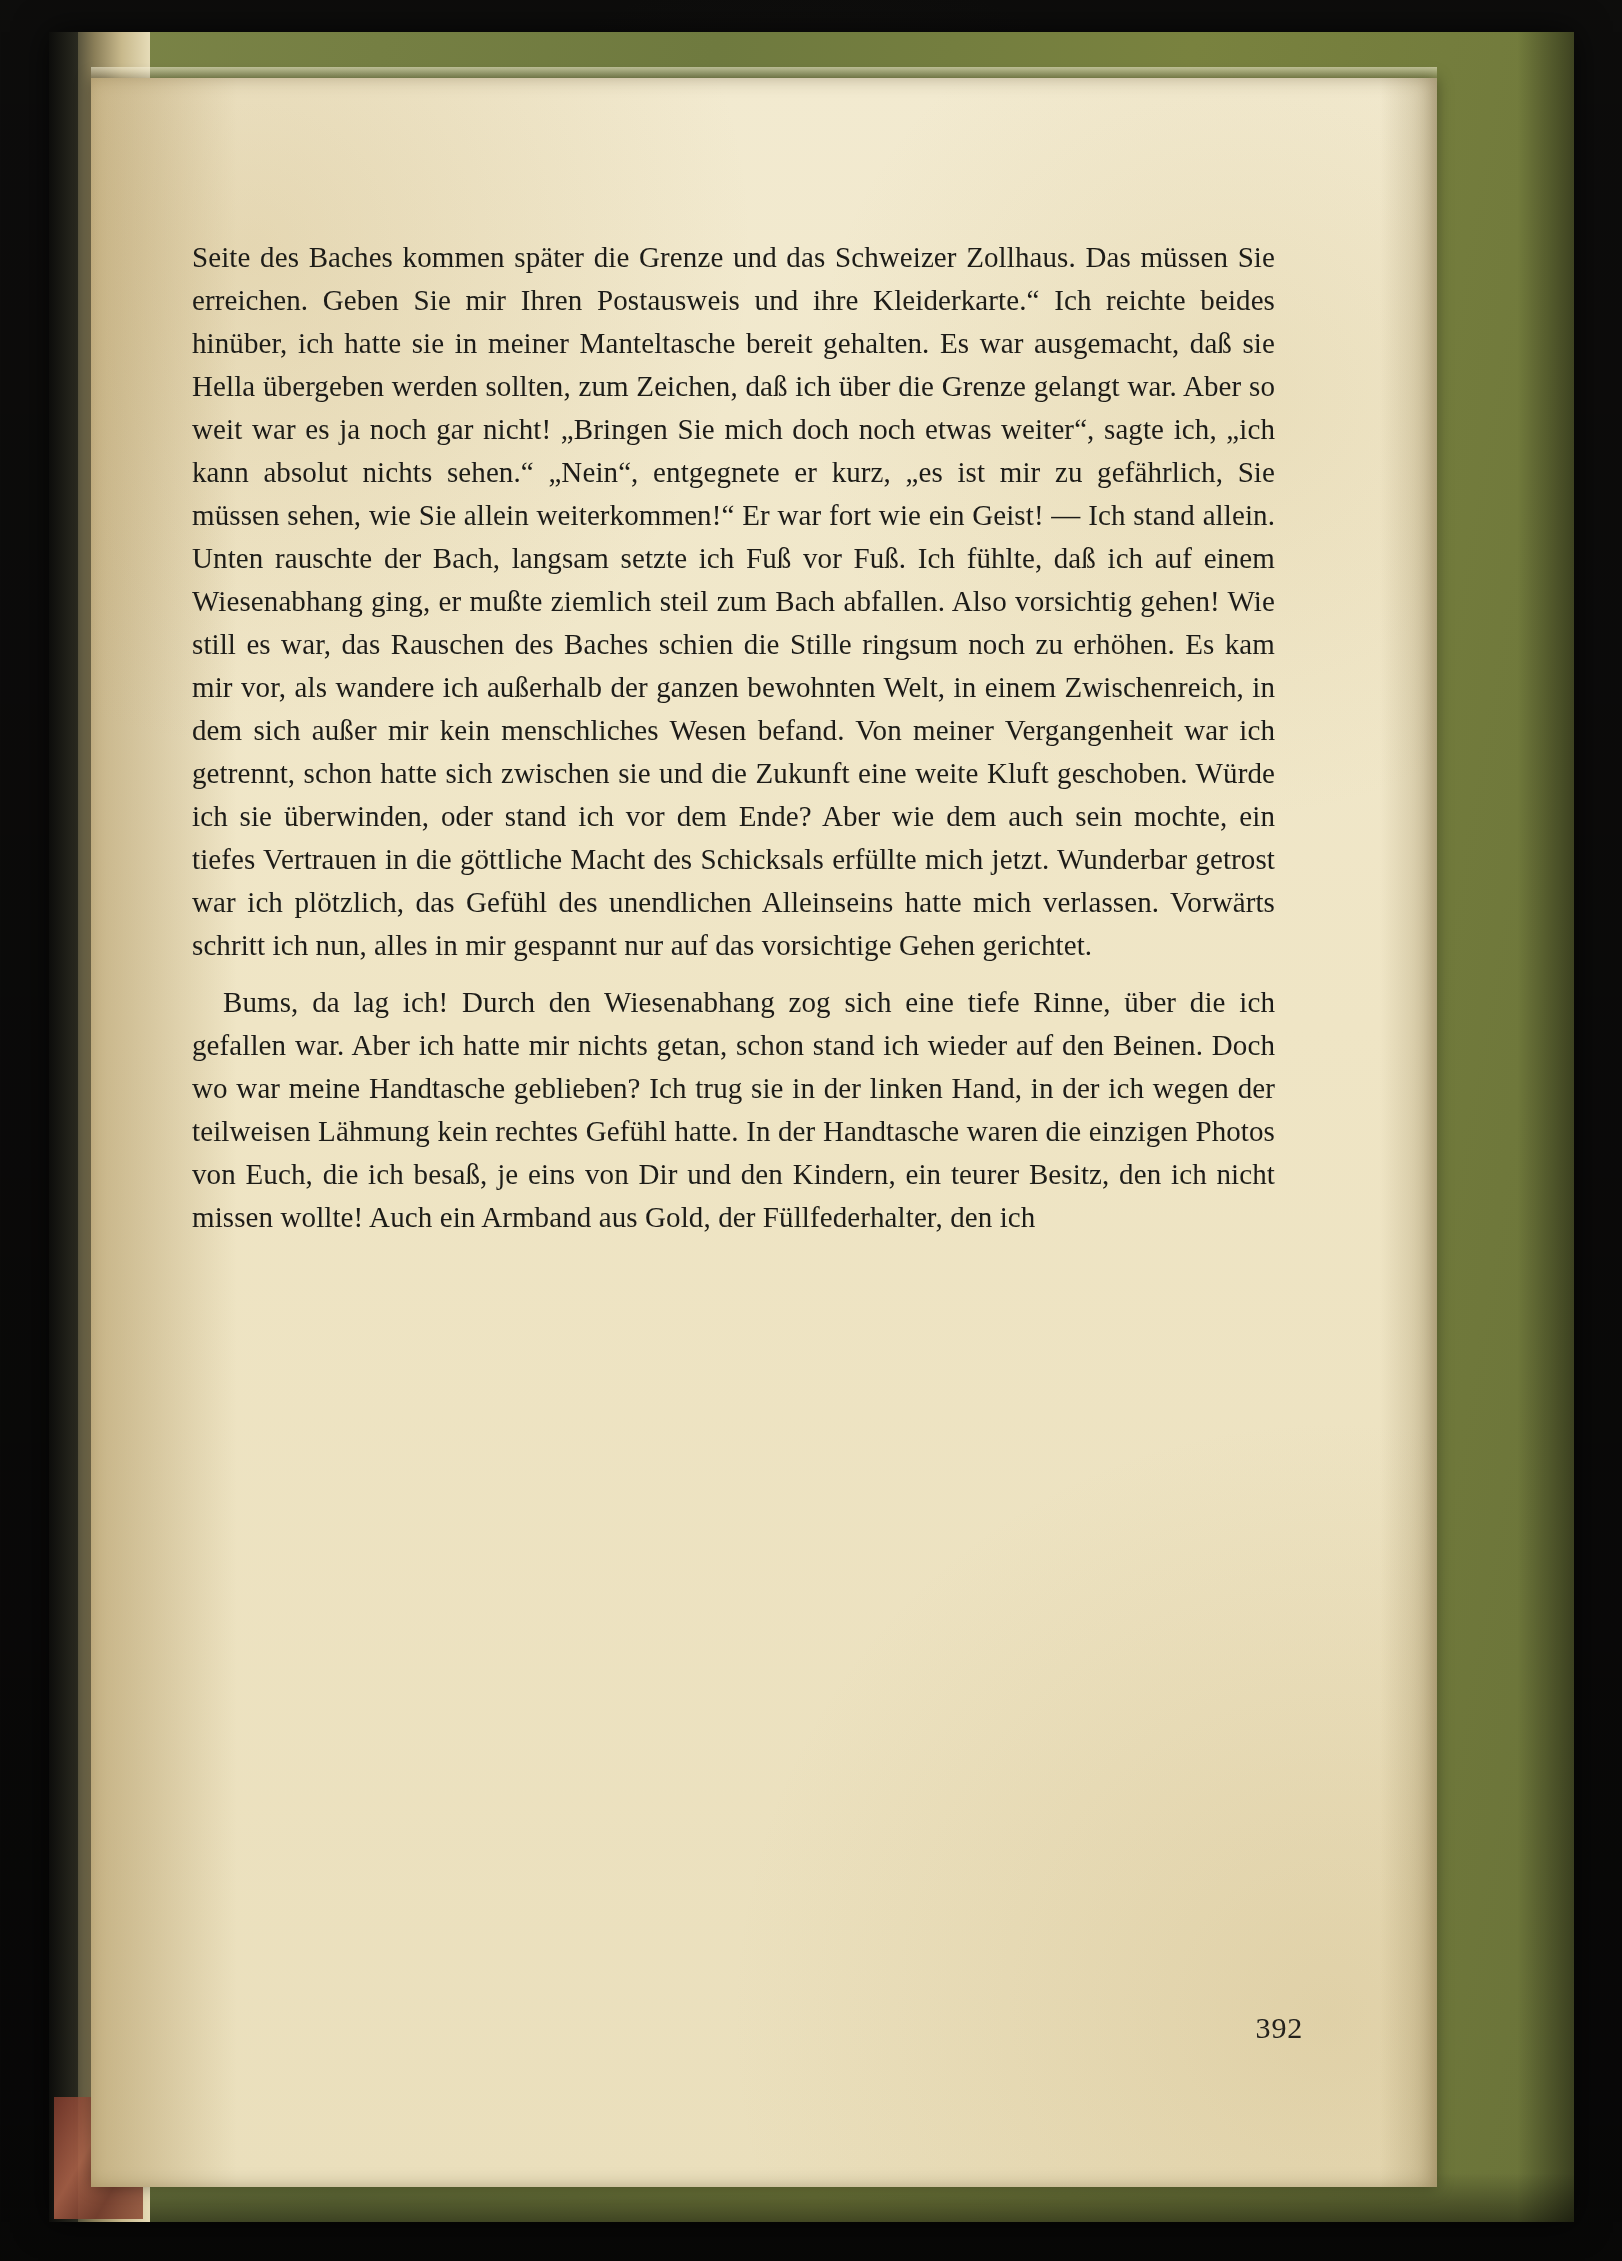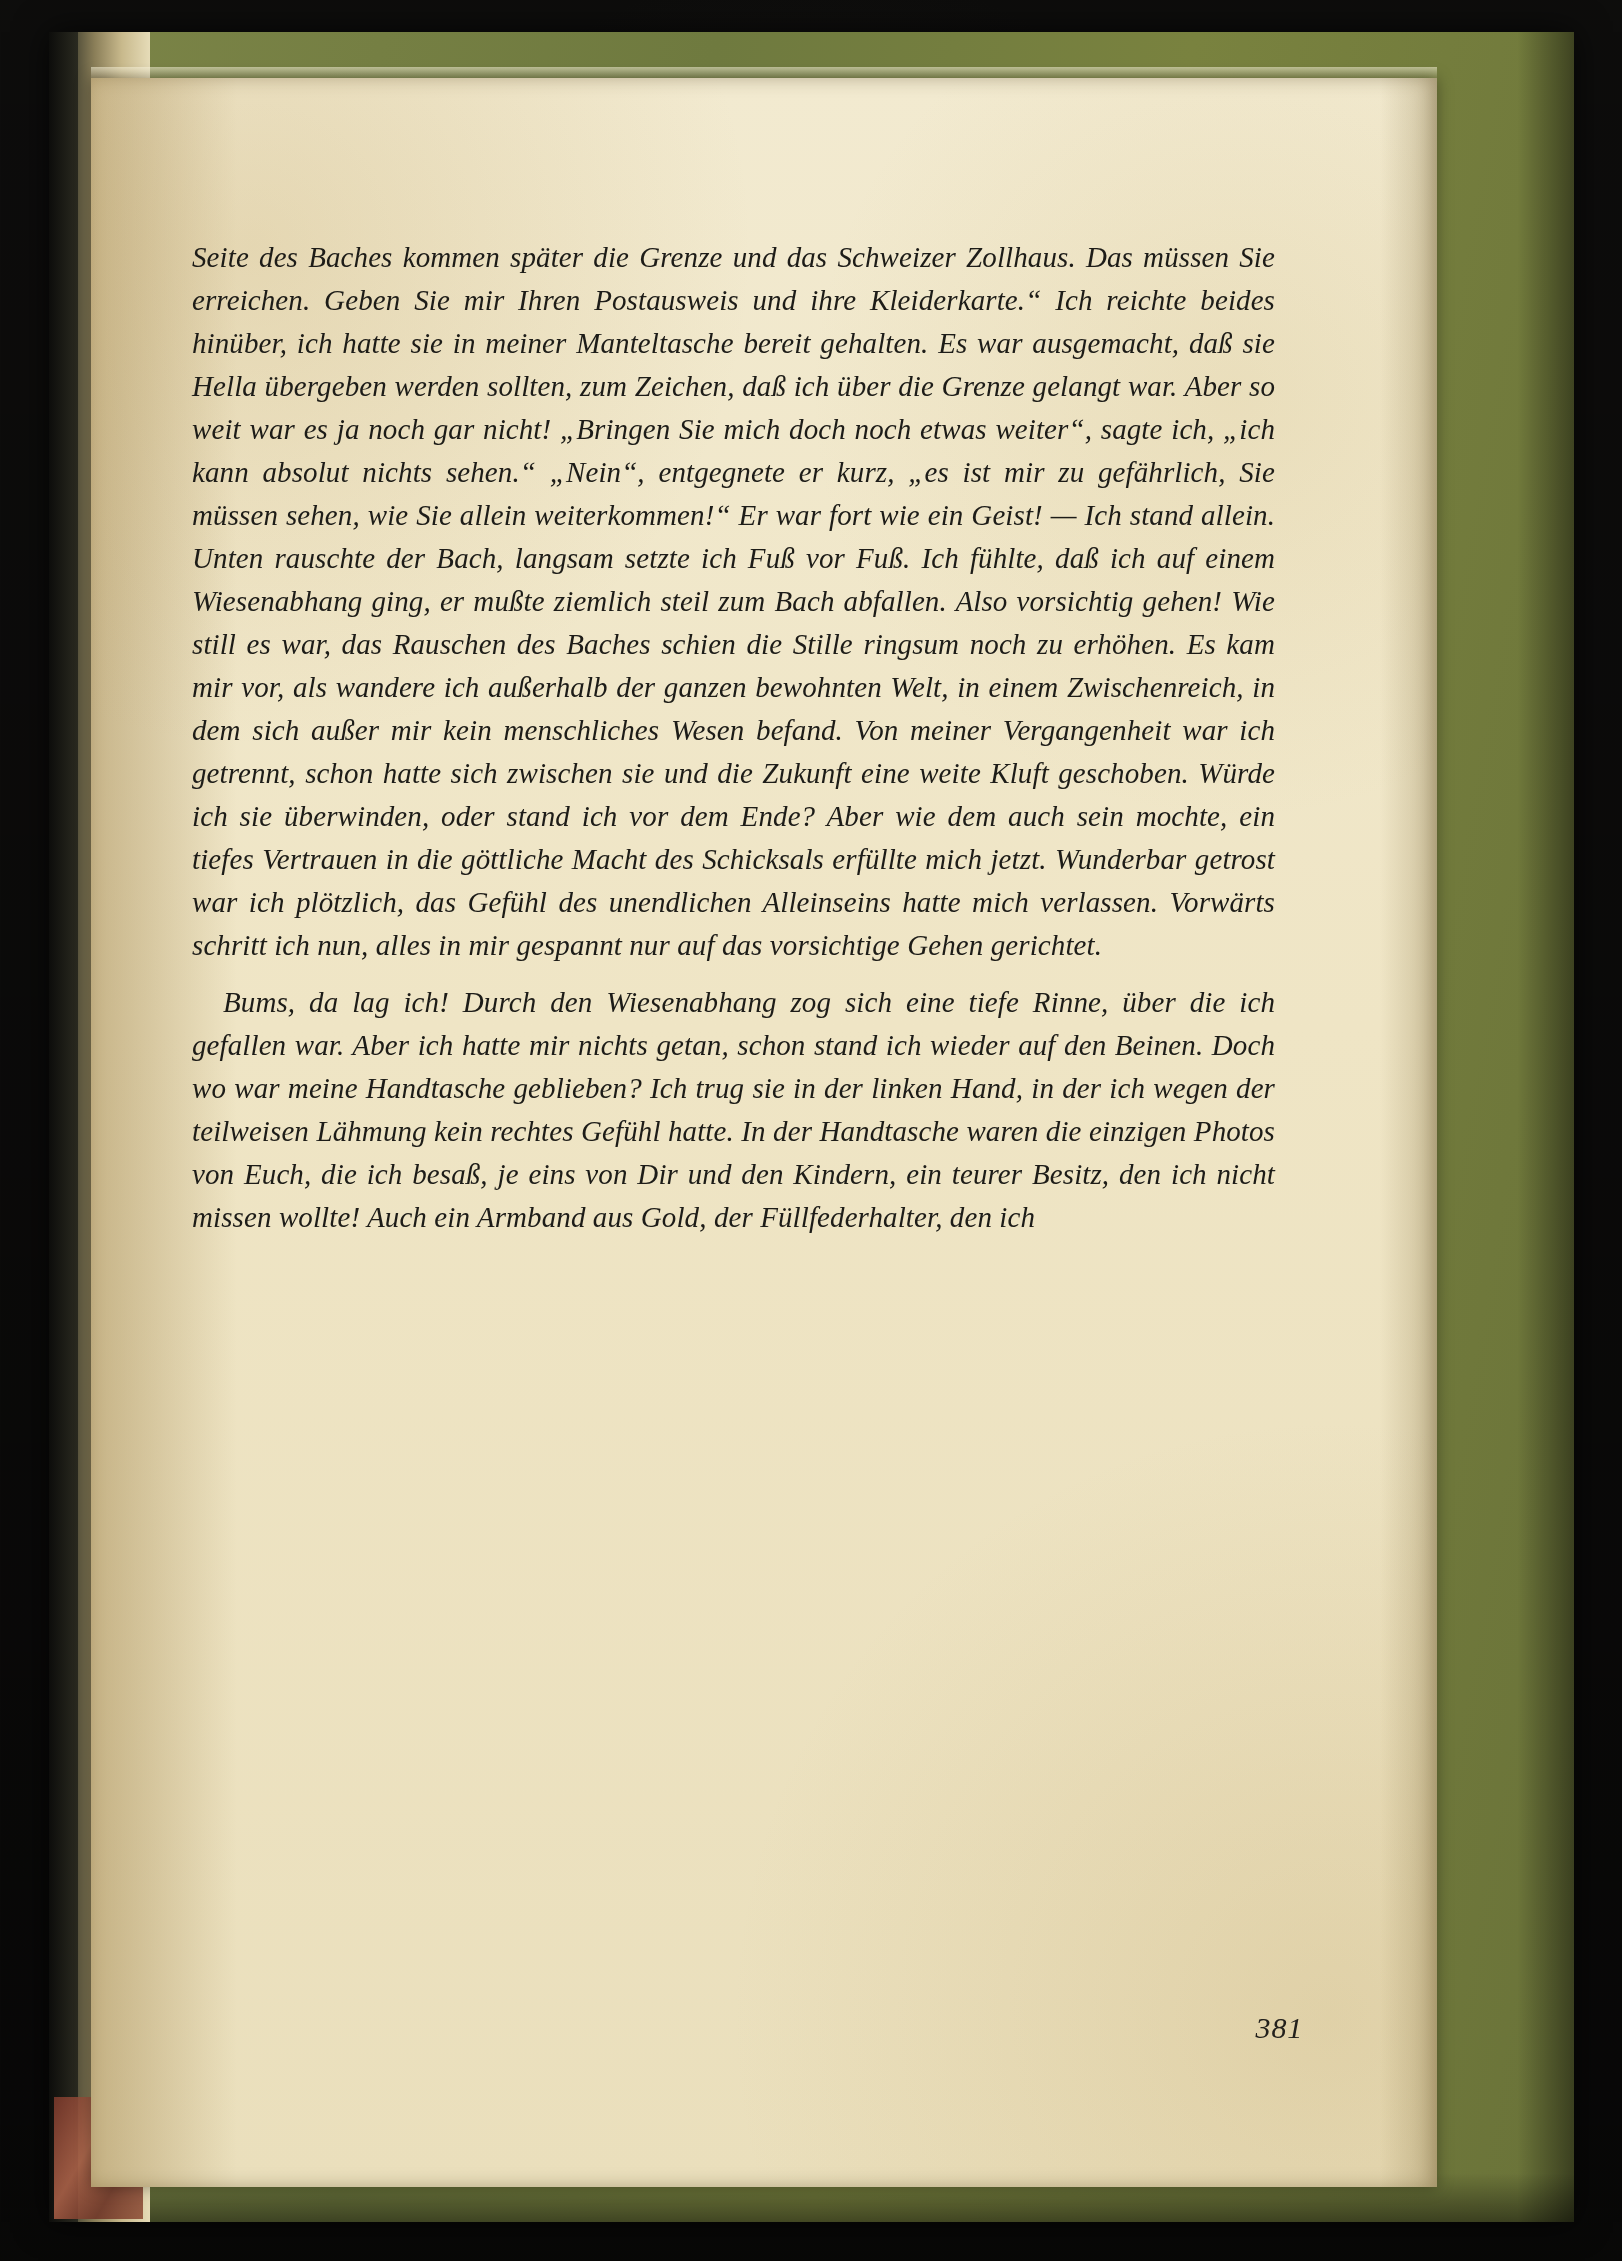--- a/index.html
+++ b/index.html
@@ -13,21 +13,20 @@
     overflow: hidden;
     font-family: "Liberation Serif", serif;
   }
 
   
   #scan-root {
     position: relative;
     width: 1622px;
     height: 2261px;
     background: #121110;
-    font-style: italic;
   }
 
   
   #scan-root:before {
     content: "";
     position: absolute;
     inset: 0;
     background:
       radial-gradient(ellipse at 50% 45%, rgba(60,58,52,0.35) 0%, rgba(10,10,9,0.0) 60%),
       linear-gradient(180deg, rgba(0,0,0,0.25), rgba(0,0,0,0.55));
@@ -195,17 +194,17 @@
   <div class="page-top-edge"></div>
 
   <div class="page">
     <div class="aging"></div>
 
     <div class="text-block">
       <p>Seite des Baches kommen später die Grenze und das Schweizer Zollhaus. Das müssen Sie erreichen. Geben Sie mir Ihren Postausweis und ihre Kleiderkarte.“ Ich reichte beides hinüber, ich hatte sie in meiner Manteltasche bereit gehalten. Es war ausgemacht, daß sie Hella übergeben werden sollten, zum Zeichen, daß ich über die Grenze gelangt war. Aber so weit war es ja noch gar nicht! „Bringen Sie mich doch noch etwas weiter“, sagte ich, „ich kann absolut nichts sehen.“ „Nein“, entgegnete er kurz, „es ist mir zu gefährlich, Sie müssen sehen, wie Sie allein weiterkommen!“ Er war fort wie ein Geist! — Ich stand allein. Unten rauschte der Bach, langsam setzte ich Fuß vor Fuß. Ich fühlte, daß ich auf einem Wiesenabhang ging, er mußte ziemlich steil zum Bach abfallen. Also vorsichtig gehen! Wie still es war, das Rauschen des Baches schien die Stille ringsum noch zu erhöhen. Es kam mir vor, als wandere ich außerhalb der ganzen bewohnten Welt, in einem Zwischenreich, in dem sich außer mir kein menschliches Wesen befand. Von meiner Vergangenheit war ich getrennt, schon hatte sich zwischen sie und die Zukunft eine weite Kluft geschoben. Würde ich sie überwinden, oder stand ich vor dem Ende? Aber wie dem auch sein mochte, ein tiefes Vertrauen in die göttliche Macht des Schicksals erfüllte mich jetzt. Wunderbar getrost war ich plötzlich, das Gefühl des unendlichen Alleinseins hatte mich verlassen. Vorwärts schritt ich nun, alles in mir gespannt nur auf das vorsichtige Gehen gerichtet.</p>
       <p class="indent">Bums, da lag ich! Durch den Wiesenabhang zog sich eine tiefe Rinne, über die ich gefallen war. Aber ich hatte mir nichts getan, schon stand ich wieder auf den Beinen. Doch wo war meine Handtasche geblieben? Ich trug sie in der linken Hand, in der ich wegen der teilweisen Lähmung kein rechtes Gefühl hatte. In der Handtasche waren die einzigen Photos von Euch, die ich besaß, je eins von Dir und den Kindern, ein teurer Besitz, den ich nicht missen wollte! Auch ein Armband aus Gold, der Füllfederhalter, den ich</p>
     </div>
 
-    <div class="page-number">381</div>
+    <div class="page-number">392</div>
   </div>
 
 </div>
 
 
 </body></html>

